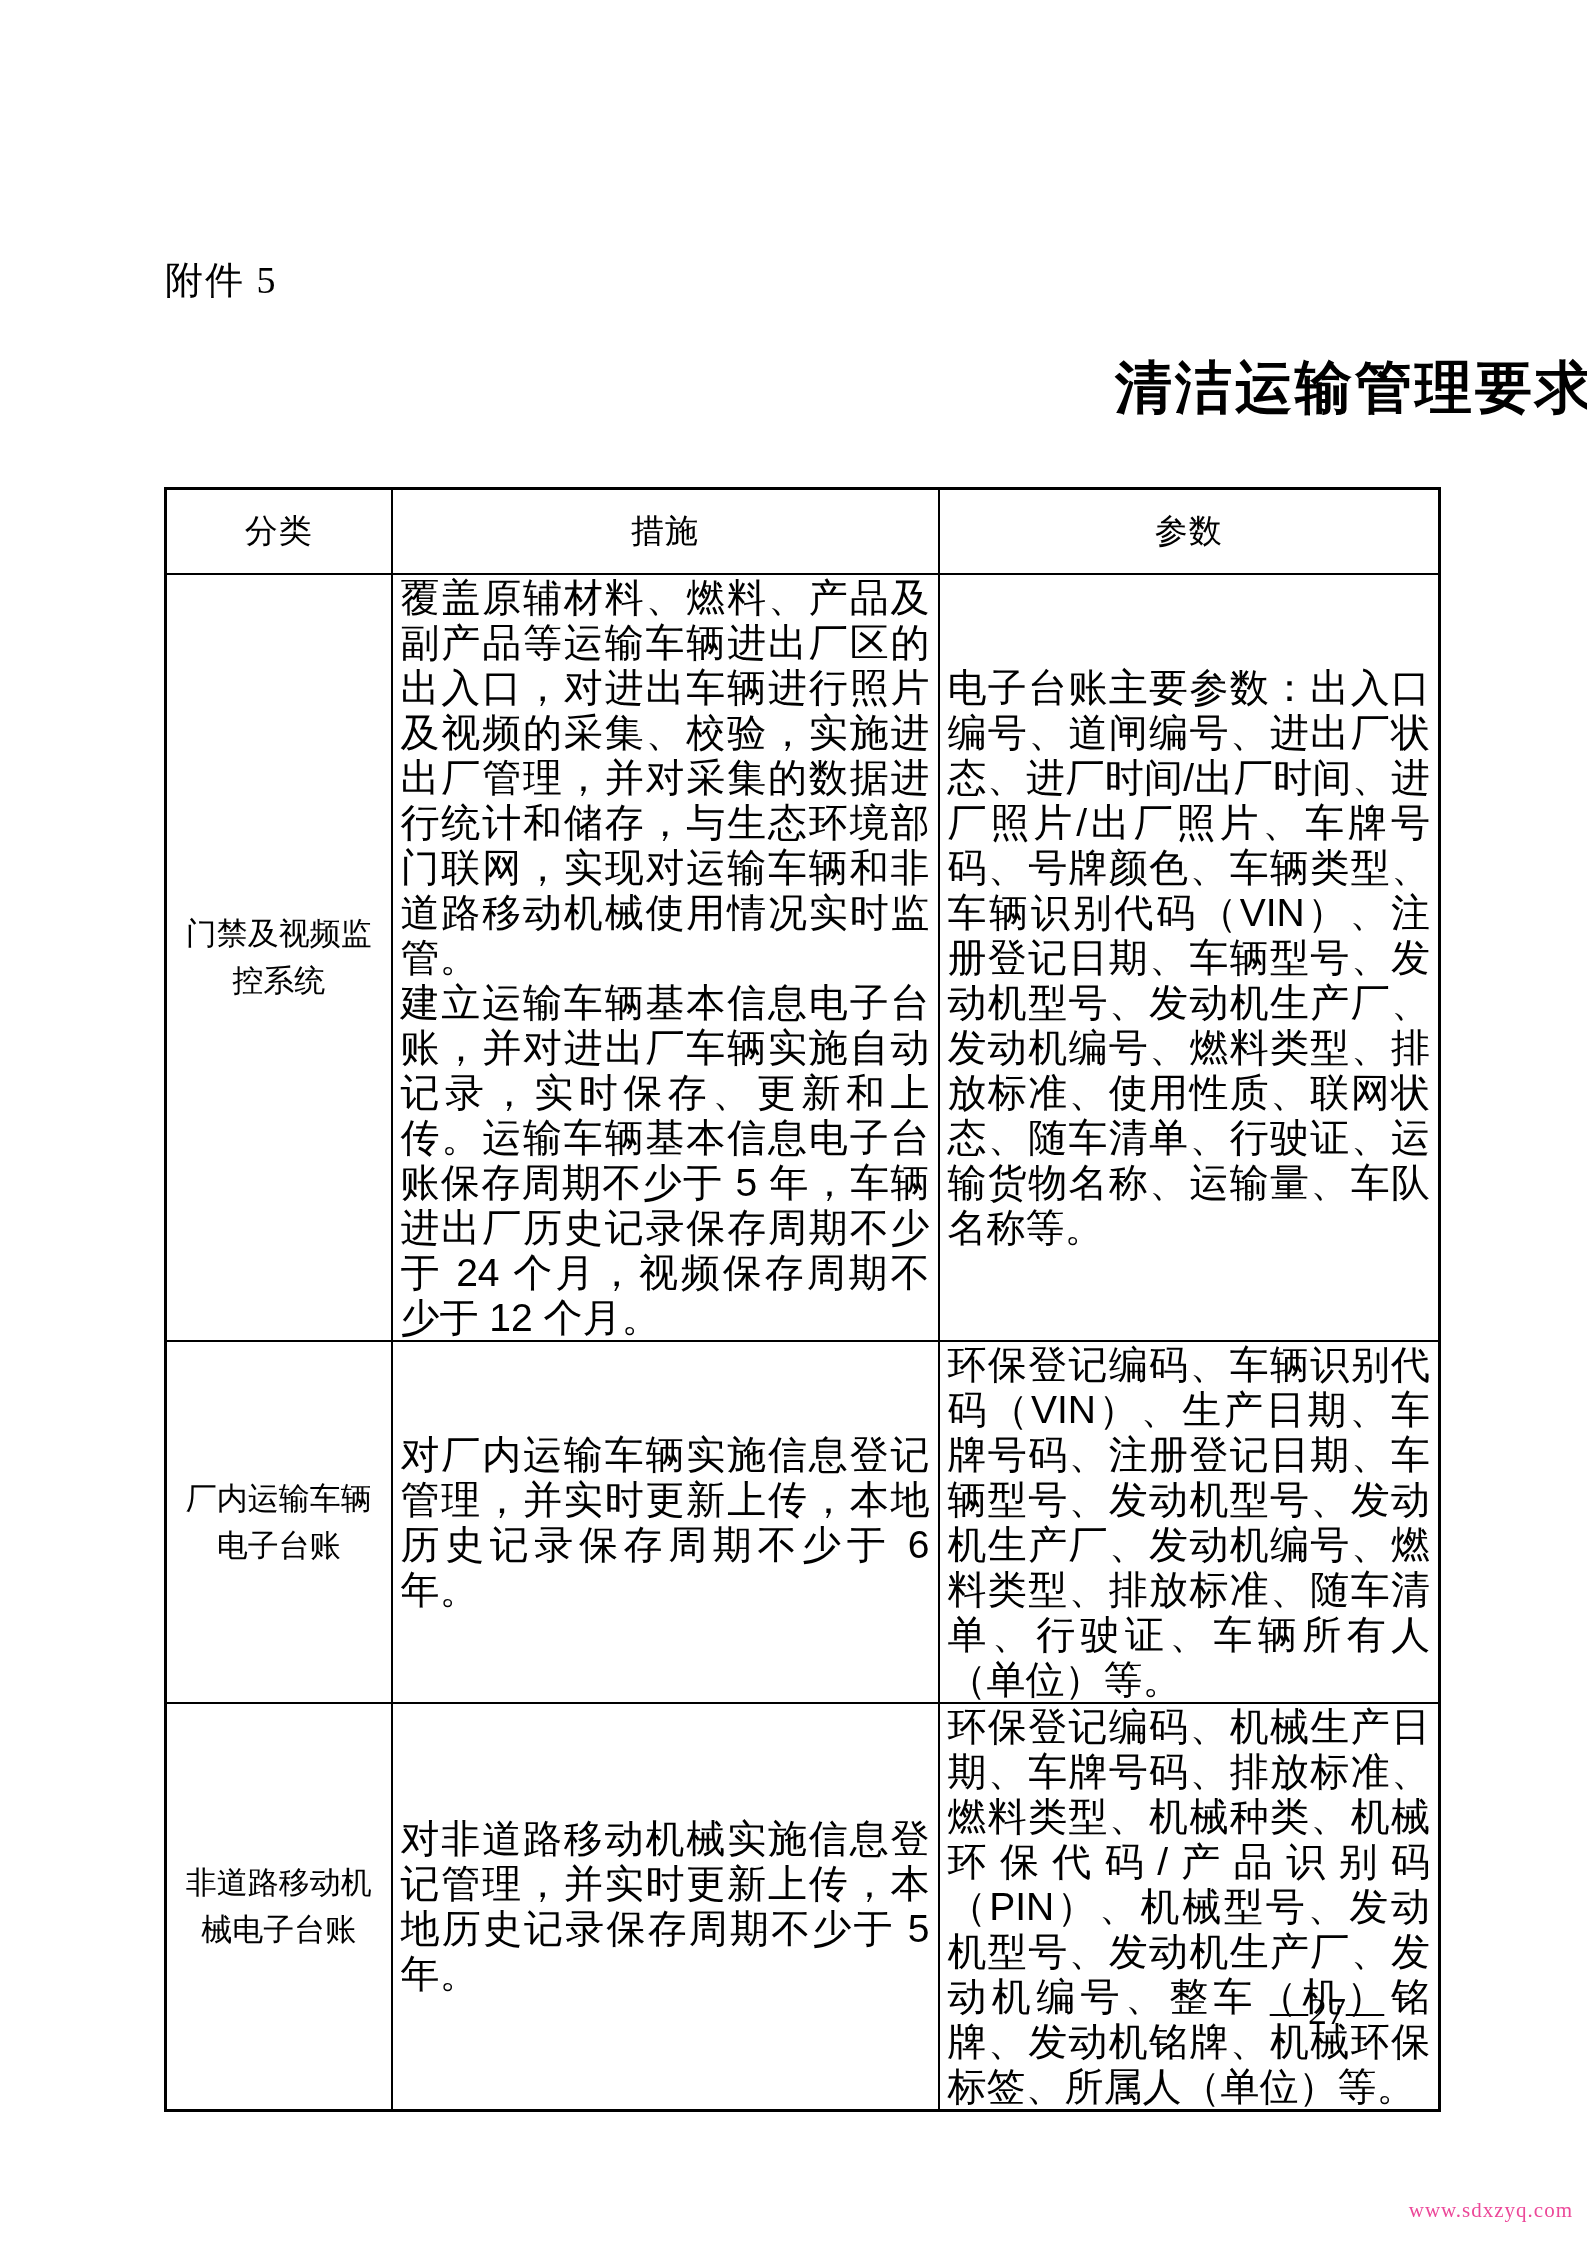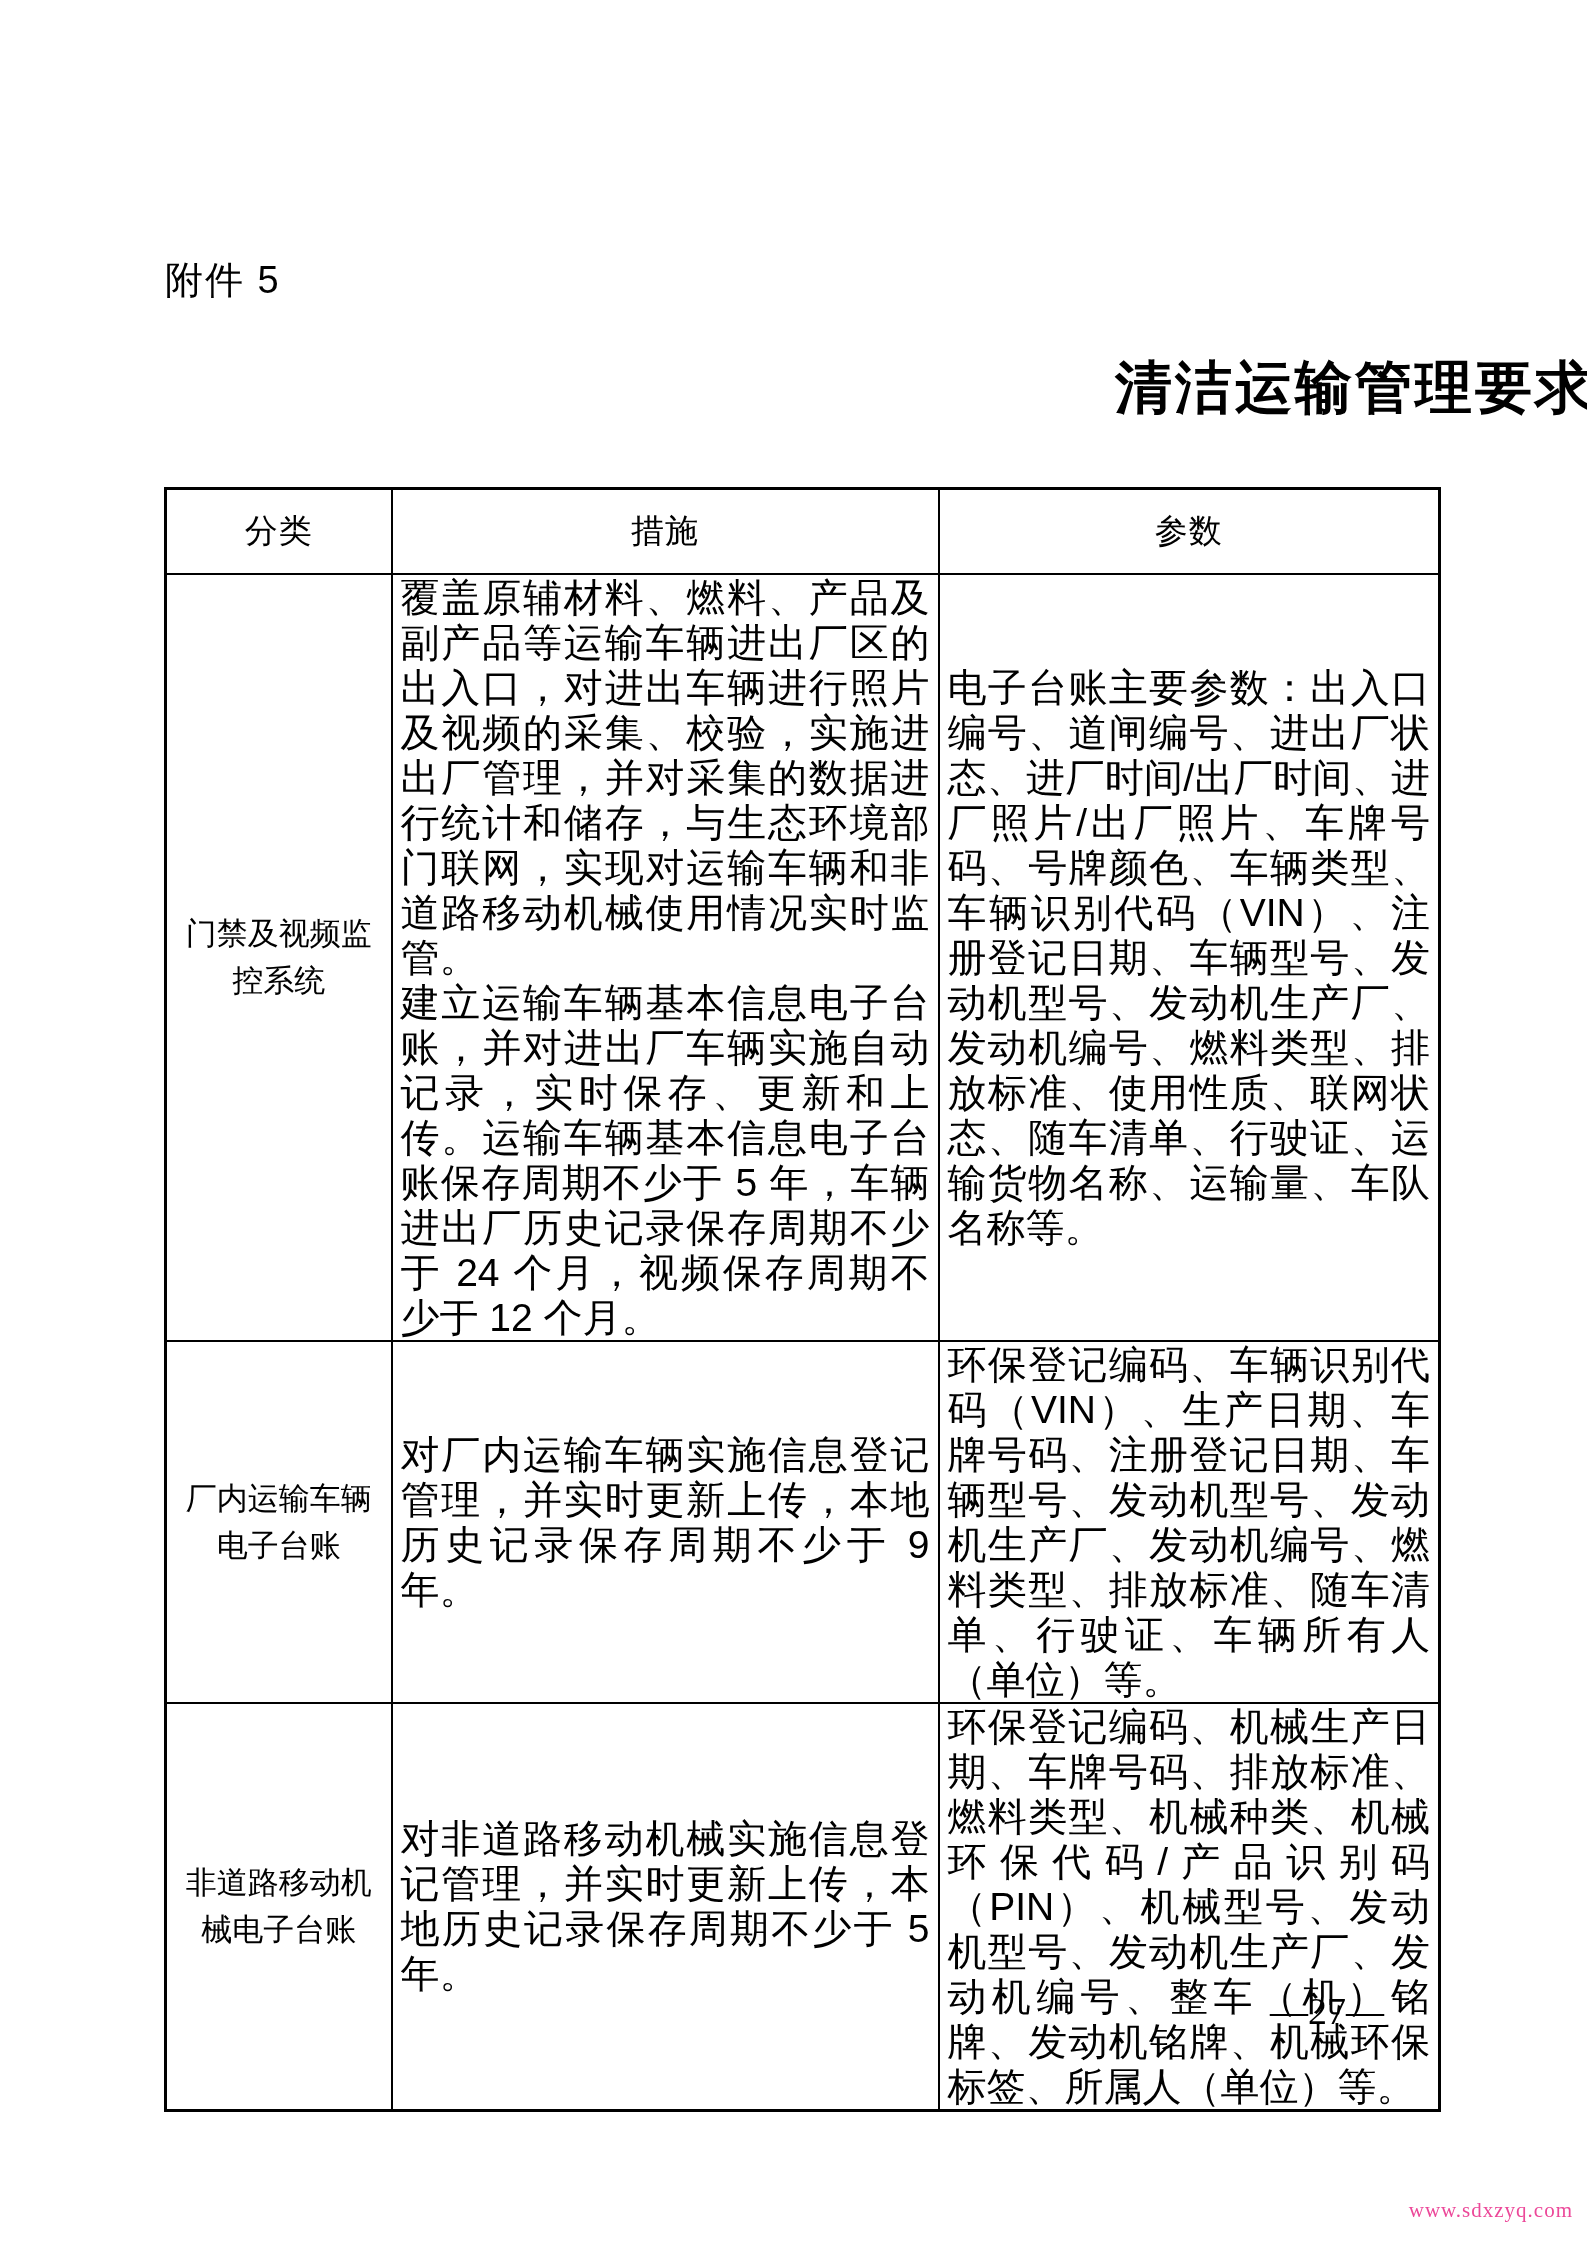--- a/index.html
+++ b/index.html
@@ -6,21 +6,21 @@
   body{
     width:1587px;height:2245px;
     background:#ffffff;color:#000;
     font-family:"Liberation Sans",sans-serif;
     position:relative;overflow:hidden;
   }
   .page{position:absolute;inset:0;}
 
   .attachment{
     position:absolute;left:165px;top:258px;
-    font-size:38px;line-height:44px;letter-spacing:2px;
+    font-size:38px;line-height:44px;letter-spacing:2px;font-family:Liberation Serif, serif;
   }
   .title{
     position:absolute;left:0;top:340px;width:1587px;margin:8px;
     text-align:right;
     font-family:"Liberation Serif",serif;
     font-weight:bold;font-size:57px;line-height:80px;letter-spacing:3px;
   }
 
   table.req-table{
     position:absolute;left:164px;top:487px;
@@ -92,21 +92,21 @@
     </thead>
     <tbody>
       <tr>
         <td class="cat">门禁及视频监控系统</td>
         <td class="measure">覆盖原辅材料、燃料、产品及副产品等运输车辆进出厂区的出入口，对进出车辆进行照片及视频的采集、校验，实施进出厂管理，并对采集的数据进行统计和储存，与生态环境部门联网，实现对运输车辆和非道路移动机械使用情况实时监管。
 建立运输车辆基本信息电子台账，并对进出厂车辆实施自动记录，实时保存、更新和上传。运输车辆基本信息电子台账保存周期不少于 5 年，车辆进出厂历史记录保存周期不少于 24 个月，视频保存周期不少于 12 个月。</td>
         <td class="param">电子台账主要参数：出入口编号、道闸编号、进出厂状态、进厂时间/出厂时间、进厂照片/出厂照片、车牌号码、号牌颜色、车辆类型、车辆识别代码（VIN）、注册登记日期、车辆型号、发动机型号、发动机生产厂、发动机编号、燃料类型、排放标准、使用性质、联网状态、随车清单、行驶证、运输货物名称、运输量、车队名称等。</td>
       </tr>
       <tr>
         <td class="cat">厂内运输车辆电子台账</td>
-        <td class="measure">对厂内运输车辆实施信息登记管理，并实时更新上传，本地历史记录保存周期不少于 9 年。</td>
+        <td class="measure">对厂内运输车辆实施信息登记管理，并实时更新上传，本地历史记录保存周期不少于 6 年。</td>
         <td class="param">环保登记编码、车辆识别代码（VIN）、生产日期、车牌号码、注册登记日期、车辆型号、发动机型号、发动机生产厂、发动机编号、燃料类型、排放标准、随车清单、行驶证、车辆所有人（单位）等。</td>
       </tr>
       <tr>
         <td class="cat">非道路移动机械电子台账</td>
         <td class="measure">对非道路移动机械实施信息登记管理，并实时更新上传，本地历史记录保存周期不少于 5 年。</td>
         <td class="param">环保登记编码、机械生产日期、车牌号码、排放标准、燃料类型、机械种类、机械环保代码/产品识别码（PIN）、机械型号、发动机型号、发动机生产厂、发动机编号、整车（机）铭牌、发动机铭牌、机械环保标签、所属人（单位）等。</td>
       </tr>
     </tbody>
   </table>
 

